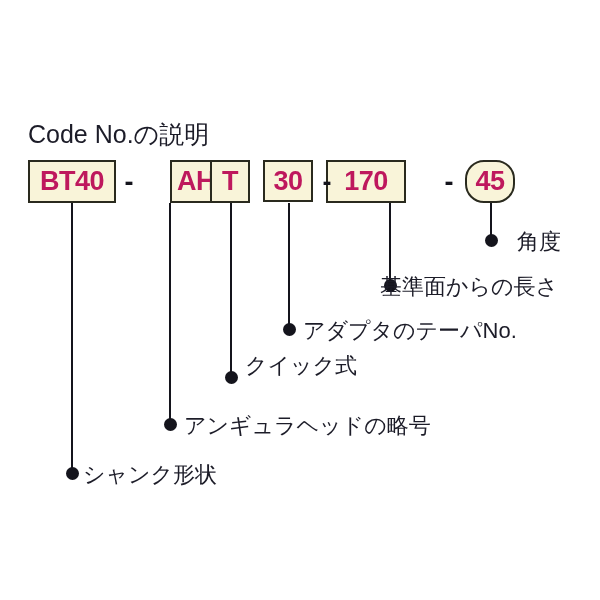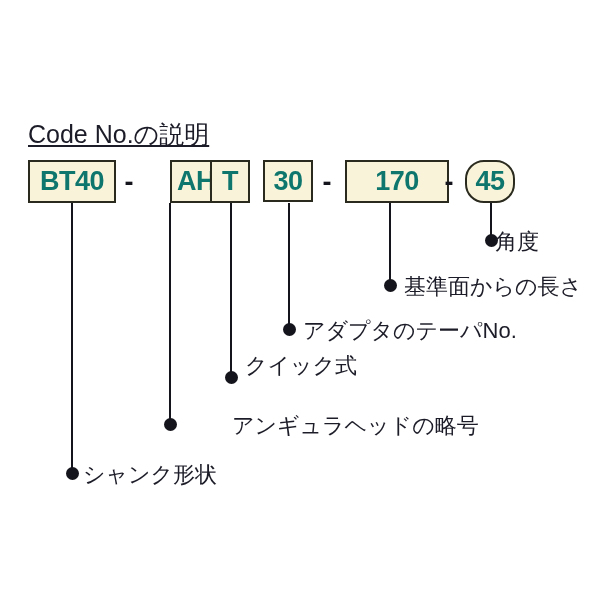--- a/index.html
+++ b/index.html
@@ -23,34 +23,33 @@
   #title {
     position: absolute;
     left: 28px;
     top: 119px;
     font-size: 25px;
     line-height: 30px;
     letter-spacing: 0px;
     color: #1c1c28;
     white-space: nowrap;
     font-weight: 400;
-    text-decoration: underline;
   }
   
   .code-box {
     position: absolute;
     box-sizing: border-box;
     background: #f9f4d9;
     border: 2px solid #2a2a1e;
     display: flex;
     align-items: center;
     justify-content: center;
     font-size: 27px;
     font-weight: bold;
-    color: #0f766e;
+    color: #be185d;
     letter-spacing: -0.5px;
     line-height: 1;
   }
   .dash {
     position: absolute;
     font-size: 27px;
     font-weight: bold;
     color: #14141c;
     line-height: 1;
     display: flex;
@@ -84,42 +83,42 @@
 
 <div id="canvas">
 
   <div id="title">Code No.の説明</div>
 
   <div id="boxes-layer">
       <div class="code-box" style="left: 28px; top: 160px; width: 88px; height: 43px; background: rgb(249, 244, 217); border-color: rgb(42, 42, 30);">BT40</div>
       <div class="code-box" style="left: 143px; top: 160px; width: 52px; height: 43px; background: rgb(249, 244, 217); border-color: rgb(42, 42, 30); margin-left: 27px;">AH</div>
       <div class="code-box" style="left: 210px; top: 160px; width: 40px; height: 43px; background: rgb(249, 244, 217); border-color: rgb(42, 42, 30);">T</div>
       <div class="code-box" style="left: 263px; top: 160px; width: 50px; height: 42px; background: rgb(249, 244, 217); border-color: rgb(42, 42, 30);">30</div>
-      <div class="code-box" style="left: 345px; top: 160px; width: 104px; height: 43px; background: rgb(249, 244, 217); border-color: rgb(42, 42, 30);">170</div>
+      <div class="code-box" style="left: 326px; top: 160px; width: 80px; height: 43px; background: rgb(249, 244, 217); border-color: rgb(42, 42, 30);">170</div>
       <div class="code-box" style="left: 465px; top: 160px; width: 50px; height: 43px; background: rgb(249, 244, 217); border-color: rgb(42, 42, 30); border-radius: 19px;">45</div>
     </div>
   <div id="dash-layer">
       <div class="dash" style="left: 120px; top: 168px; width: 18px; height: 28px;">-</div>
       <div class="dash" style="left: 318px; top: 168px; width: 18px; height: 28px;">-</div>
       <div class="dash" style="left: 440px; top: 168px; width: 18px; height: 28px;">-</div>
     </div>
   <div id="callout-layer">
       <div class="leader" style="left: 71px; top: 203px; height: 270px; background: rgb(20, 20, 28);"></div>
       <div class="dot" style="left: 65.5px; top: 467px; background: rgb(20, 20, 28);"></div>
       <div class="callout-label" style="left: 83px; top: 462px;">シャンク形状</div>
       <div class="leader" style="left: 169px; top: 203px; height: 221px; background: rgb(20, 20, 28);"></div>
       <div class="dot" style="left: 163.5px; top: 418px; background: rgb(20, 20, 28);"></div>
-      <div class="callout-label" style="left: 184px; top: 413px; margin-left: 48px;">アンギュラヘッドの略号</div>
+      <div class="callout-label" style="left: 184px; top: 413px;">アンギュラヘッドの略号</div>
       <div class="leader" style="left: 230px; top: 203px; height: 174px; background: rgb(20, 20, 28);"></div>
       <div class="dot" style="left: 224.5px; top: 371px; background: rgb(20, 20, 28);"></div>
       <div class="callout-label" style="left: 245px; top: 353px; font-family: Liberation Serif, serif;">クイック式</div>
       <div class="leader" style="left: 288px; top: 203px; height: 126px; background: rgb(20, 20, 28);"></div>
       <div class="dot" style="left: 282.5px; top: 323px; background: rgb(20, 20, 28);"></div>
       <div class="callout-label" style="left: 303px; top: 318px;">アダプタのテーパNo.</div>
       <div class="leader" style="left: 389px; top: 203px; height: 82px; background: rgb(20, 20, 28);"></div>
       <div class="dot" style="left: 383.5px; top: 279px; background: rgb(20, 20, 28);"></div>
-      <div class="callout-label" style="left: 404px; top: 274px;">基準面からの長さ</div>
+      <div class="callout-label" style="left: 380px; top: 274px;">基準面からの長さ</div>
       <div class="leader" style="left: 490px; top: 203px; height: 37px; background: rgb(20, 20, 28);"></div>
       <div class="dot" style="left: 484.5px; top: 234px; background: rgb(20, 20, 28);"></div>
-      <div class="callout-label" style="left: 495px; top: 229px;">角度</div>
+      <div class="callout-label" style="left: 517px; top: 229px;">角度</div>
     </div>
 
 </div>
 
 </body></html>

